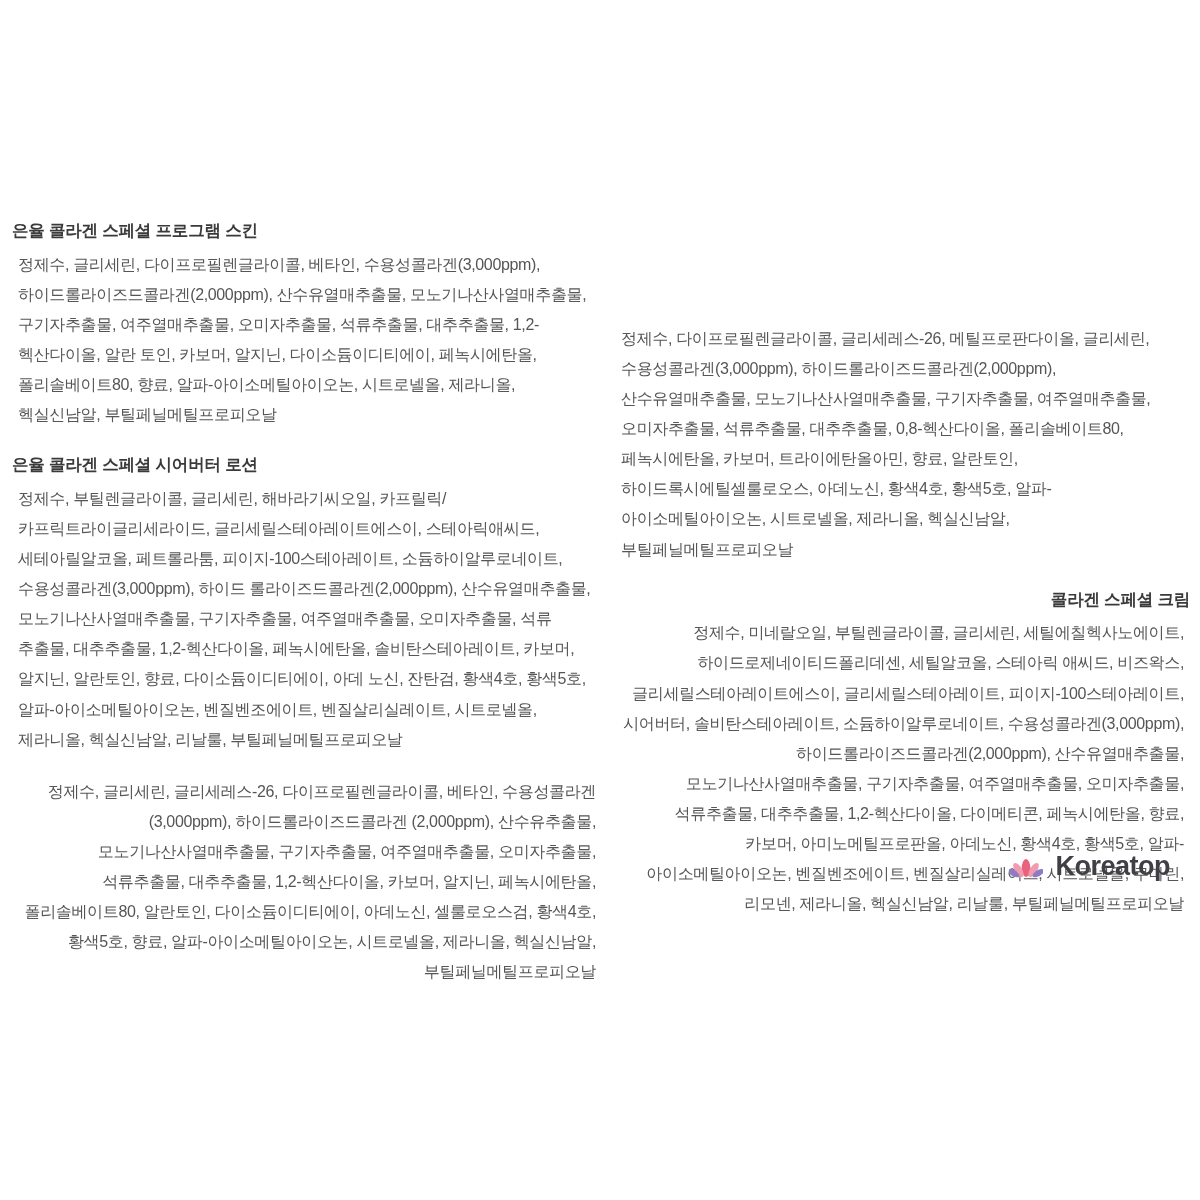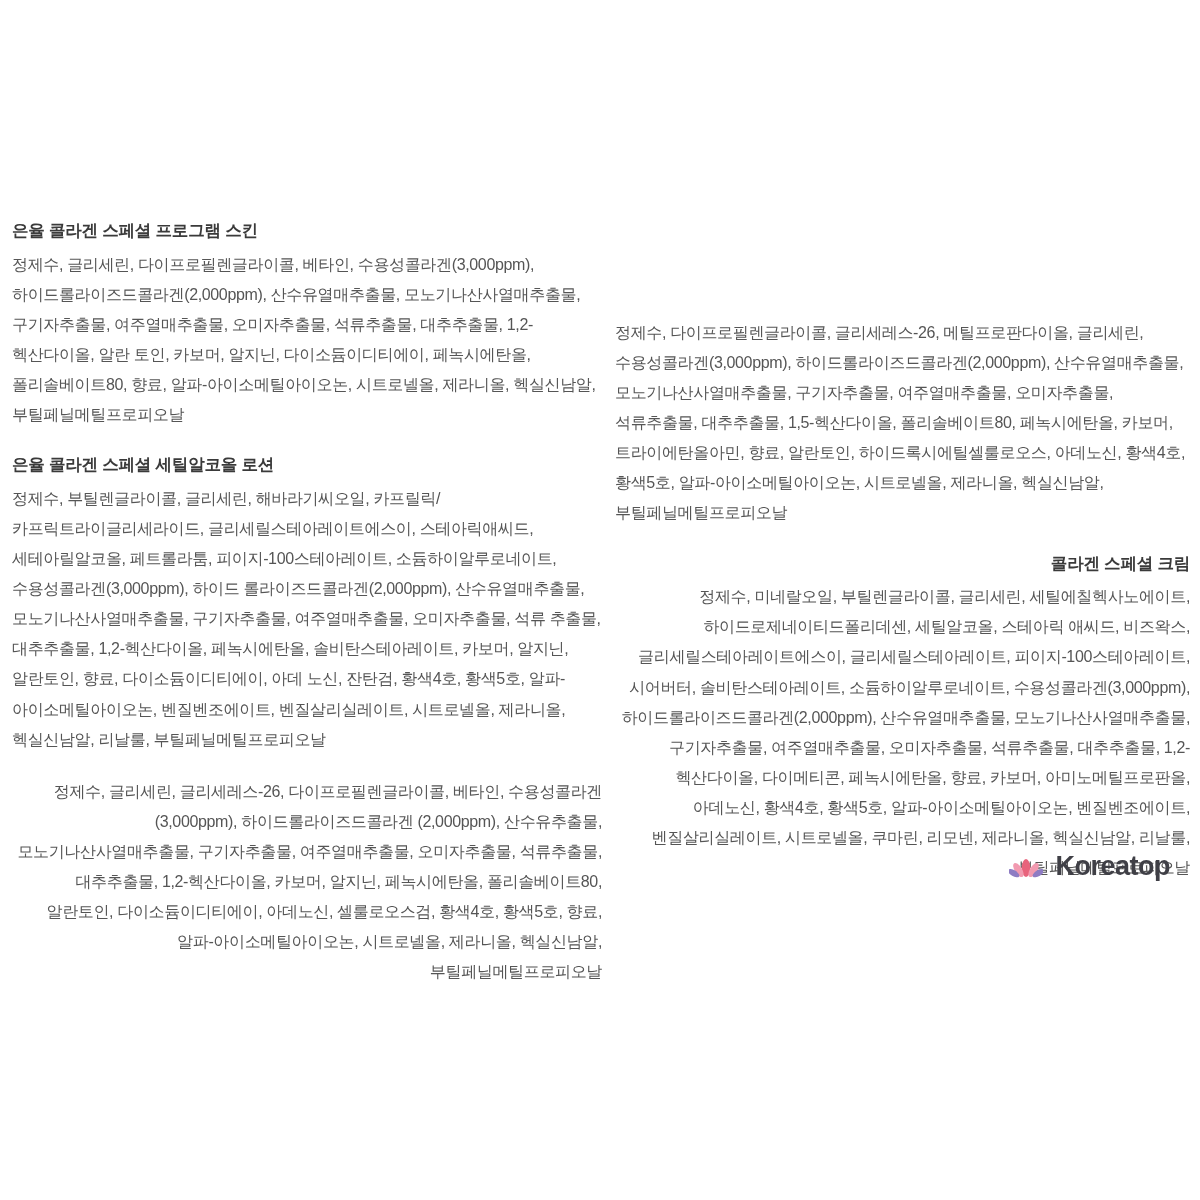--- a/index.html
+++ b/index.html
@@ -47,21 +47,21 @@
     font-weight: bold;
     color: #3a3a3a;
     line-height: 1.5;
     margin: 0 0 7px 0;
     letter-spacing: -0.2px;
   }
   .block-body {
     font-size: 16px;
     color: #555555;
     line-height: 1.88;
-    margin: 0;
+    margin: 6px;
     letter-spacing: -0.35px;
     word-break: keep-all;
   }
   .logo {
     position: absolute;
     right: 30px;
     bottom: 22px;
     display: flex;
     align-items: flex-end;
     gap: 12px;
@@ -85,34 +85,34 @@
 <div class="page">
 
   <div class="column col-left">
 
     <div class="block">
       <h2 class="block-title">은율 콜라겐 스페셜 프로그램 스킨</h2>
       <p class="block-body">정제수, 글리세린, 다이프로필렌글라이콜, 베타인, 수용성콜라겐(3,000ppm), 하이드롤라이즈드콜라겐(2,000ppm), 산수유열매추출물, 모노기나산사열매추출물, 구기자추출물, 여주열매추출물, 오미자추출물, 석류추출물, 대추추출물, 1,2-헥산다이올, 알란 토인, 카보머, 알지닌, 다이소듐이디티에이, 페녹시에탄올, 폴리솔베이트80, 향료, 알파-아이소메틸아이오논, 시트로넬올, 제라니올, 헥실신남알, 부틸페닐메틸프로피오날</p>
     </div>
 
     <div class="block">
-      <h2 class="block-title">은율 콜라겐 스페셜 세틸알코올 로션</h2>
+      <h2 class="block-title">은율 콜라겐 스페셜 시어버터 로션</h2>
       <p class="block-body">정제수, 부틸렌글라이콜, 글리세린, 해바라기씨오일, 카프릴릭/카프릭트라이글리세라이드, 글리세릴스테아레이트에스이, 스테아릭애씨드, 세테아릴알코올, 페트롤라툼, 피이지-100스테아레이트, 소듐하이알루로네이트, 수용성콜라겐(3,000ppm), 하이드 롤라이즈드콜라겐(2,000ppm), 산수유열매추출물, 모노기나산사열매추출물, 구기자추출물, 여주열매추출물, 오미자추출물, 석류 추출물, 대추추출물, 1,2-헥산다이올, 페녹시에탄올, 솔비탄스테아레이트, 카보머, 알지닌, 알란토인, 향료, 다이소듐이디티에이, 아데 노신, 잔탄검, 황색4호, 황색5호, 알파-아이소메틸아이오논, 벤질벤조에이트, 벤질살리실레이트, 시트로넬올, 제라니올, 헥실신남알, 리날룰, 부틸페닐메틸프로피오날</p>
     </div>
 
     <div class="block">
       <p class="block-body">정제수, 글리세린, 글리세레스-26, 다이프로필렌글라이콜, 베타인, 수용성콜라겐(3,000ppm), 하이드롤라이즈드콜라겐 (2,000ppm), 산수유추출물, 모노기나산사열매추출물, 구기자추출물, 여주열매추출물, 오미자추출물, 석류추출물, 대추추출물, 1,2-헥산다이올, 카보머, 알지닌, 페녹시에탄올, 폴리솔베이트80, 알란토인, 다이소듐이디티에이, 아데노신, 셀룰로오스검, 황색4호, 황색5호, 향료, 알파-아이소메틸아이오논, 시트로넬올, 제라니올, 헥실신남알, 부틸페닐메틸프로피오날</p>
     </div>
 
   </div>
 
   <div class="column col-right">
 
     <div class="block">
-      <p class="block-body">정제수, 다이프로필렌글라이콜, 글리세레스-26, 메틸프로판다이올, 글리세린, 수용성콜라겐(3,000ppm), 하이드롤라이즈드콜라겐(2,000ppm), 산수유열매추출물, 모노기나산사열매추출물, 구기자추출물, 여주열매추출물, 오미자추출물, 석류추출물, 대추추출물, 1,5-헥산다이올, 폴리솔베이트80, 페녹시에탄올, 카보머, 트라이에탄올아민, 향료, 알란토인, 하이드록시에틸셀룰로오스, 아데노신, 황색4호, 황색5호, 알파-아이소메틸아이오논, 시트로넬올, 제라니올, 헥실신남알, 부틸페닐메틸프로피오날</p>
+      <p class="block-body">정제수, 다이프로필렌글라이콜, 글리세레스-26, 메틸프로판다이올, 글리세린, 수용성콜라겐(3,000ppm), 하이드롤라이즈드콜라겐(2,000ppm), 산수유열매추출물, 모노기나산사열매추출물, 구기자추출물, 여주열매추출물, 오미자추출물, 석류추출물, 대추추출물, 0,8-헥산다이올, 폴리솔베이트80, 페녹시에탄올, 카보머, 트라이에탄올아민, 향료, 알란토인, 하이드록시에틸셀룰로오스, 아데노신, 황색4호, 황색5호, 알파-아이소메틸아이오논, 시트로넬올, 제라니올, 헥실신남알, 부틸페닐메틸프로피오날</p>
     </div>
 
     <div class="block">
       <h2 class="block-title">콜라겐 스페셜 크림</h2>
       <p class="block-body">정제수, 미네랄오일, 부틸렌글라이콜, 글리세린, 세틸에칠헥사노에이트, 하이드로제네이티드폴리데센, 세틸알코올, 스테아릭 애씨드, 비즈왁스, 글리세릴스테아레이트에스이, 글리세릴스테아레이트, 피이지-100스테아레이트, 시어버터, 솔비탄스테아레이트, 소듐하이알루로네이트, 수용성콜라겐(3,000ppm), 하이드롤라이즈드콜라겐(2,000ppm), 산수유열매추출물, 모노기나산사열매추출물, 구기자추출물, 여주열매추출물, 오미자추출물, 석류추출물, 대추추출물, 1,2-헥산다이올, 다이메티콘, 페녹시에탄올, 향료, 카보머, 아미노메틸프로판올, 아데노신, 황색4호, 황색5호, 알파-아이소메틸아이오논, 벤질벤조에이트, 벤질살리실레이트, 시트로넬올, 쿠마린, 리모넨, 제라니올, 헥실신남알, 리날룰, 부틸페닐메틸프로피오날</p>
     </div>
 
   </div>
 
   <div class="logo">

